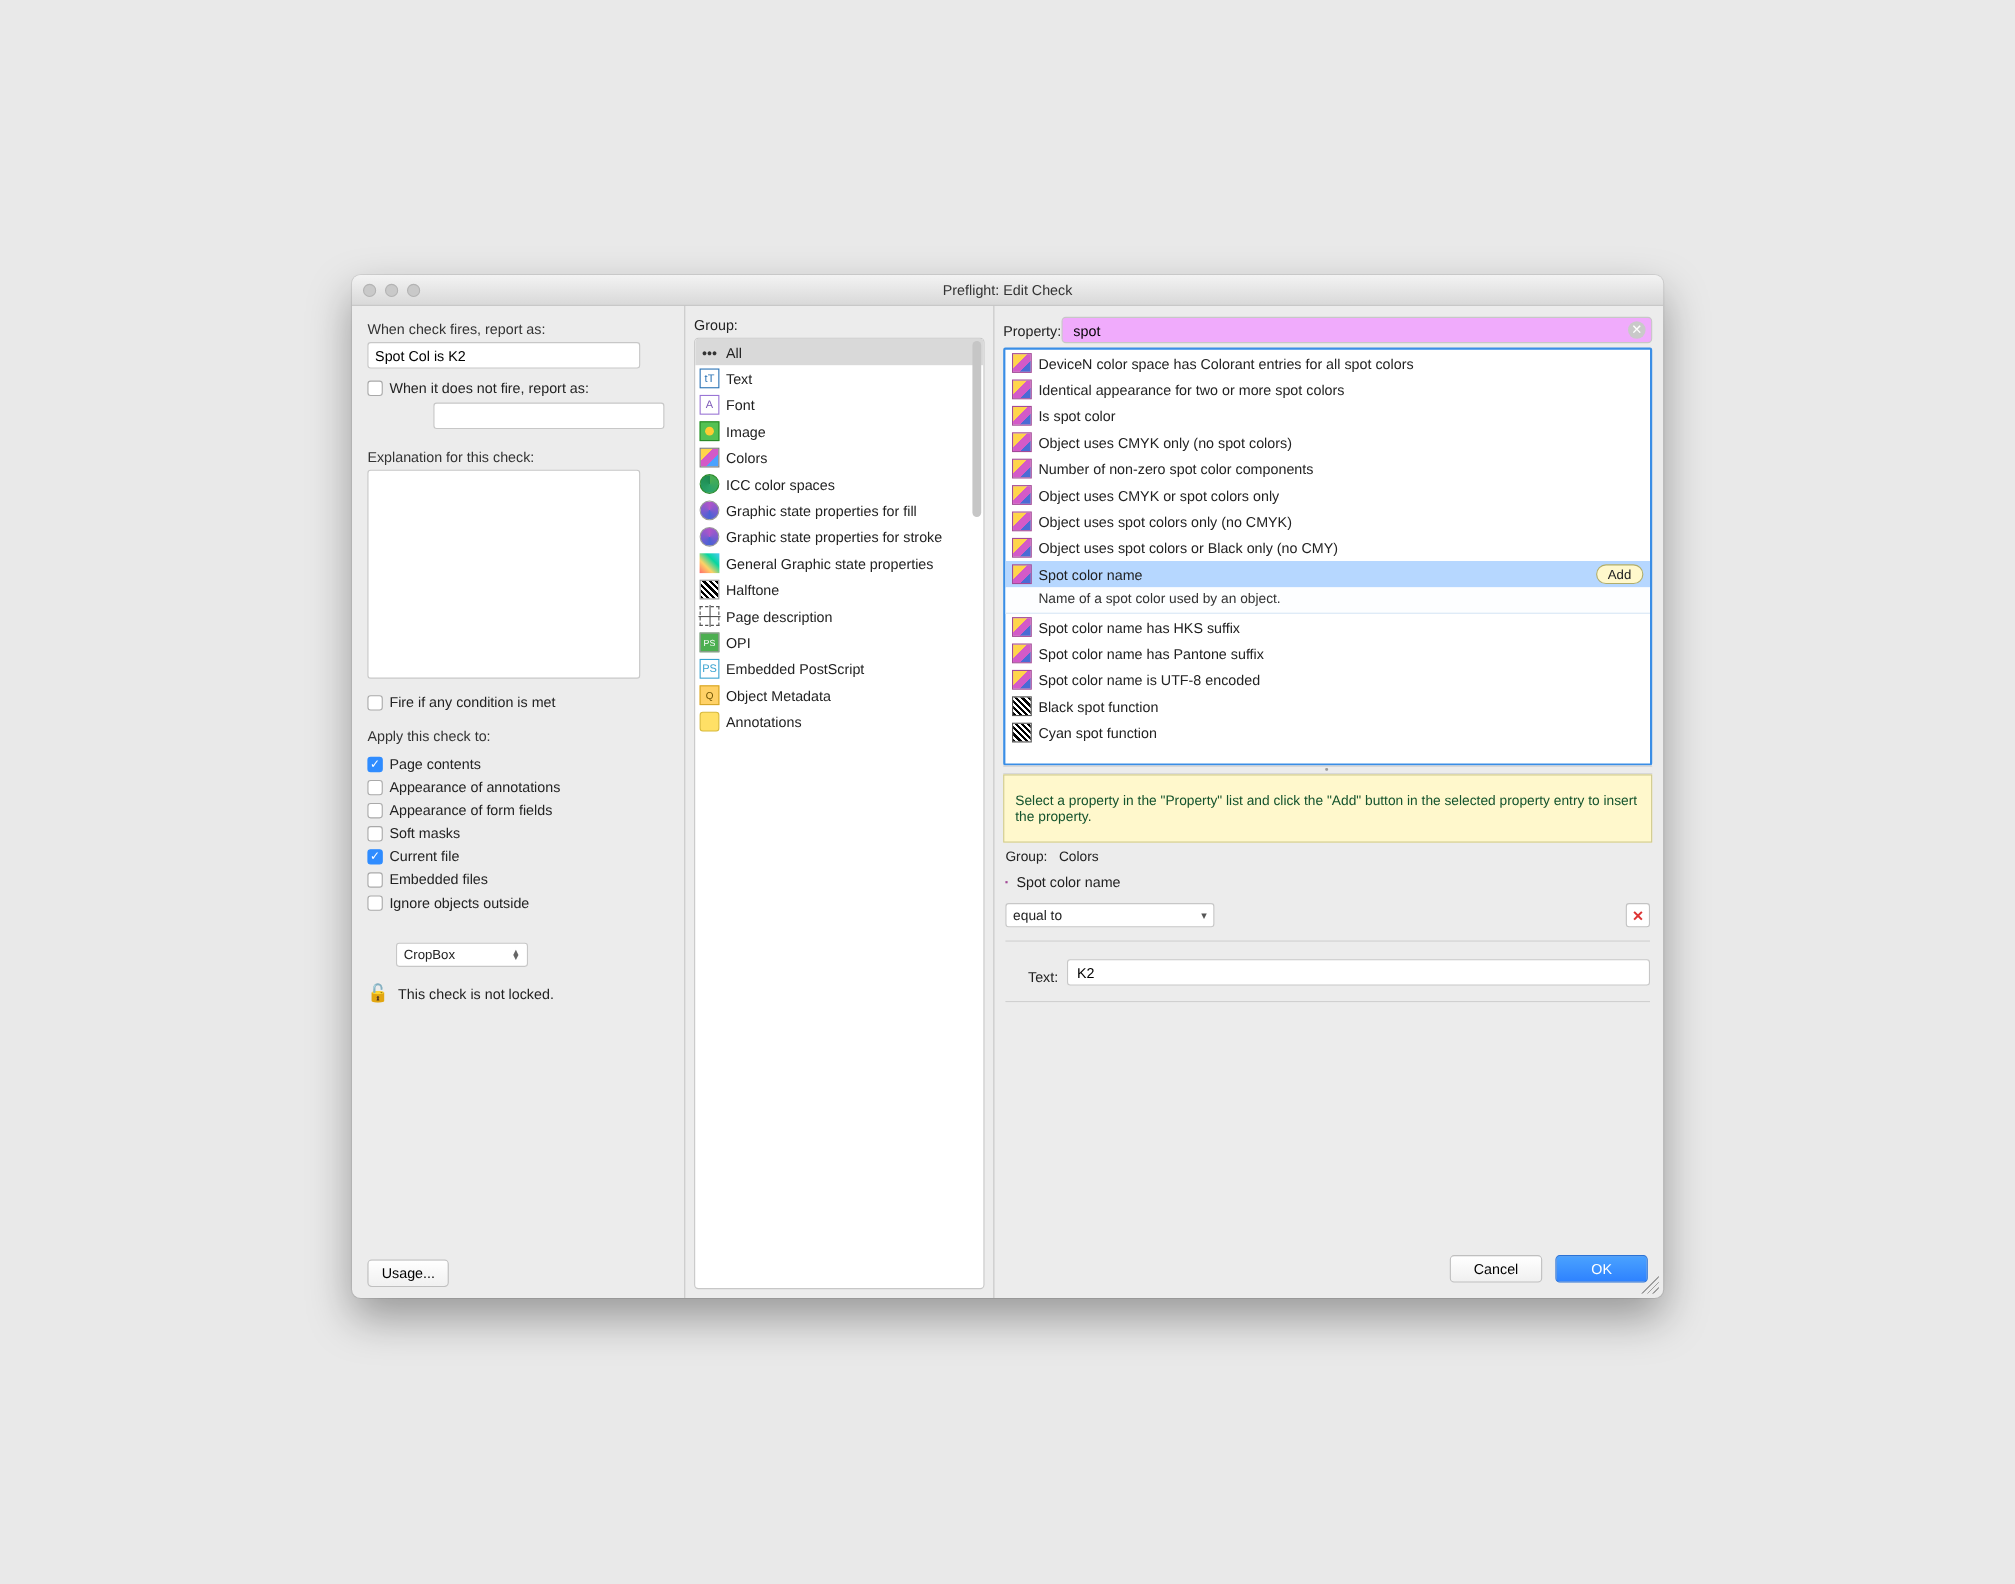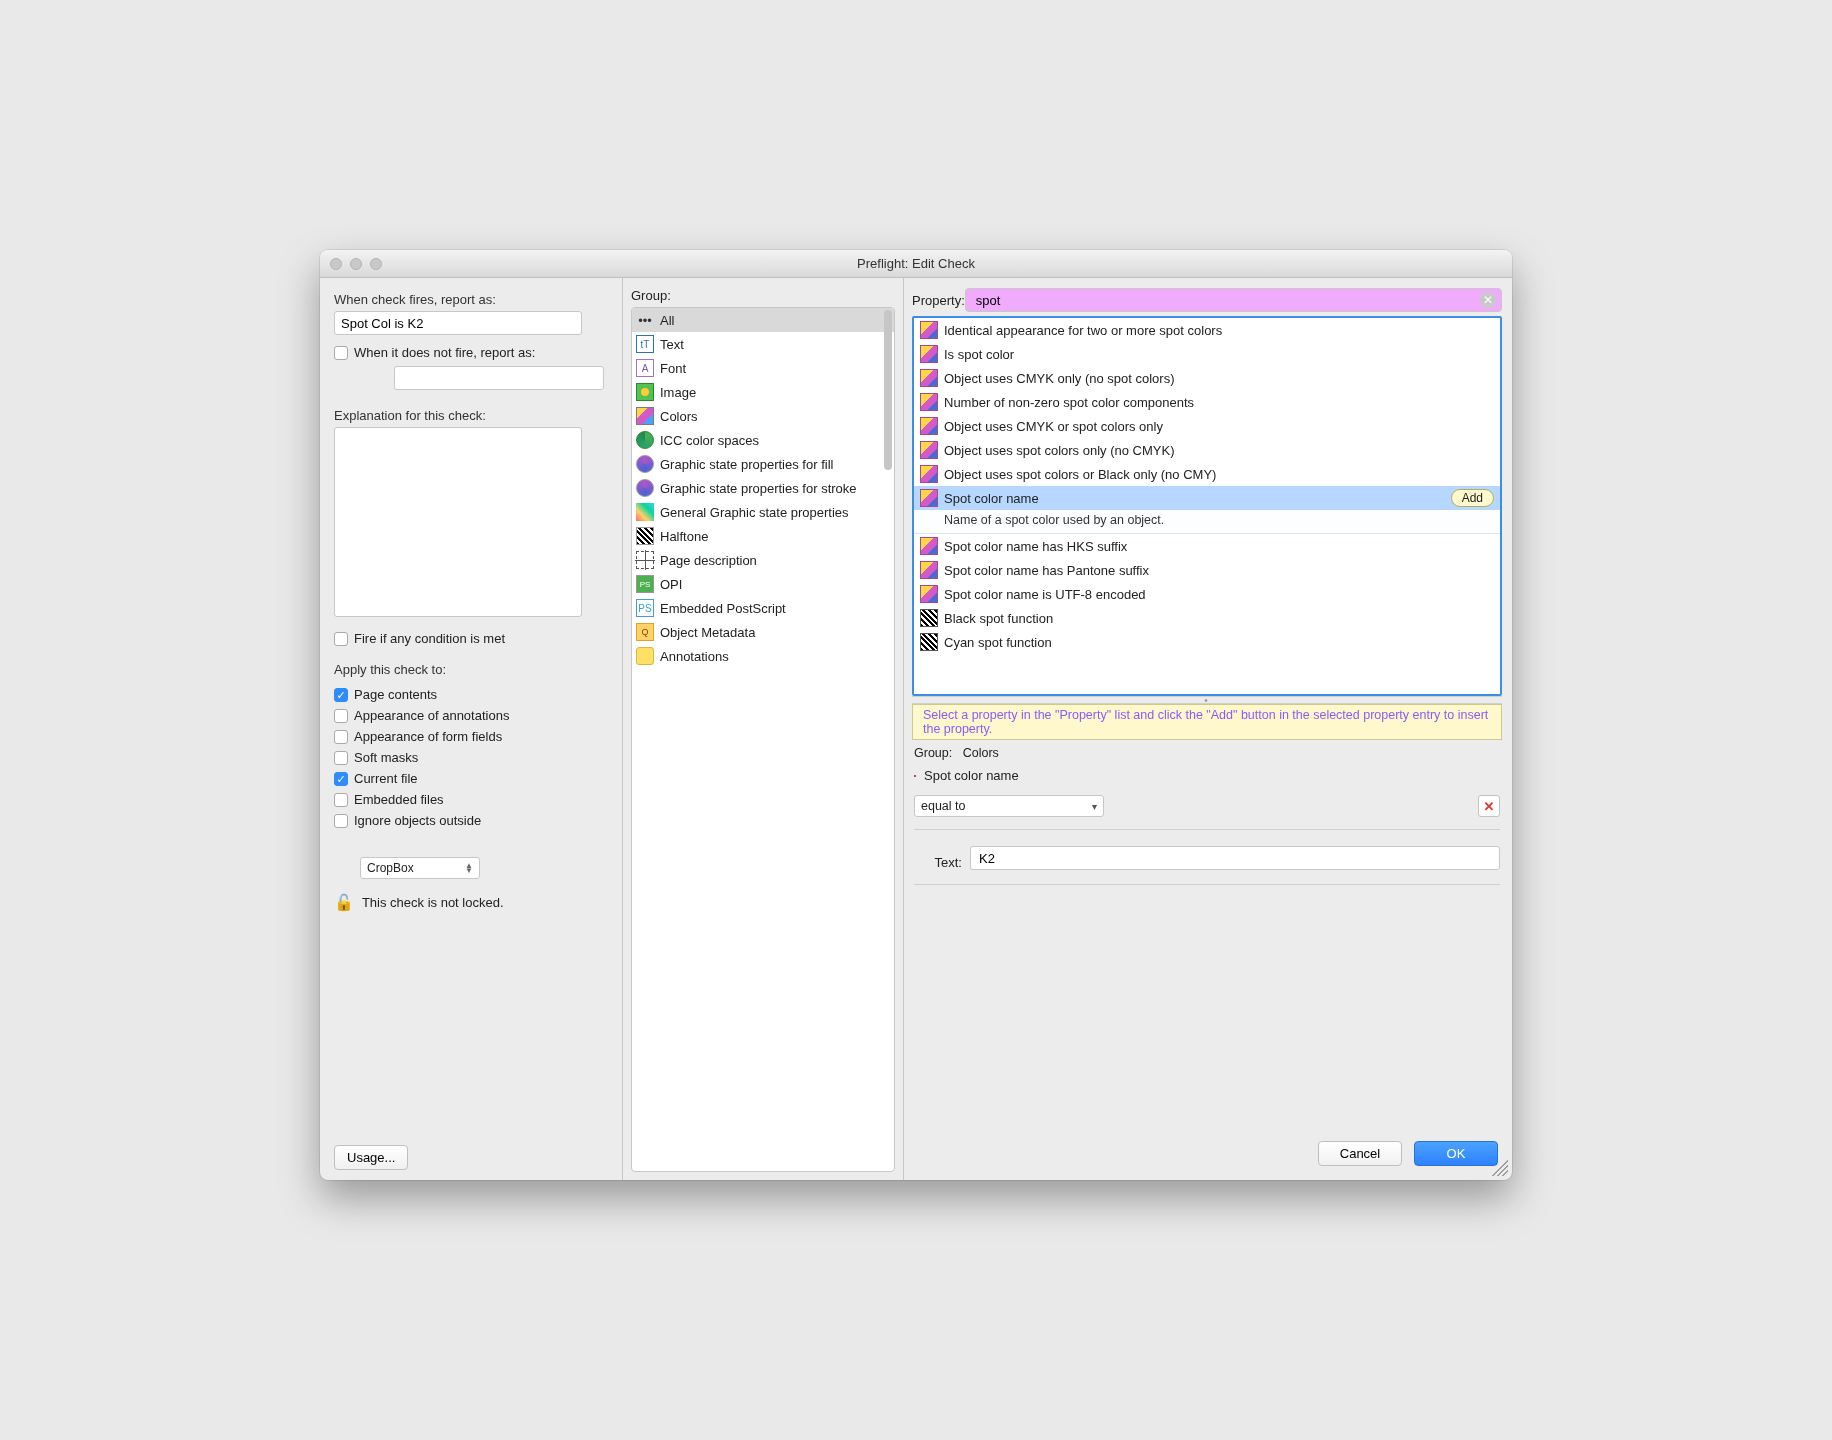--- a/index.html
+++ b/index.html
@@ -320,23 +320,23 @@
     font-size:10px;
     letter-spacing:2px;
     border-top:1px solid #d0d0d0;
     border-bottom:1px solid #d0d0d0;
   }
 
   
   .hint {
     background: var(--hint-bg);
     border:1px solid var(--hint-border);
-    padding:3px 10px;
+    padding:16px 10px;
     font-size:12.5px;
-    color:#8b5cf6;
+    color:#14532d;
   }
 
   .bottom-pane {
     padding: 6px 2px 0 2px;
     display:flex;
     flex-direction:column;
     gap:6px;
   }
   .bp-group { font-size:12.5px; }
   .bp-name { display:flex; align-items:center; gap:8px; margin-top:2px;}
@@ -546,20 +546,24 @@
         <div class="prop-head">
           <span>Property:</span>
           <div class="searchbox">
             <input class="searchinput" value="spot" style="">
             <span class="clear-icon">✕</span>
           </div>
         </div>
 
         <div class="prop-listbox">
           <div class="prop-rowwrap" id="proplist">
+              <div class="prop-row">
+                <span class="picon house"></span>
+                <span>DeviceN color space has Colorant entries for all spot colors</span>
+              </div>
               <div class="prop-row">
                 <span class="picon house"></span>
                 <span>Identical appearance for two or more spot colors</span>
               </div>
               <div class="prop-row">
                 <span class="picon house"></span>
                 <span>Is spot color</span>
               </div>
               <div class="prop-row">
                 <span class="picon house"></span>

